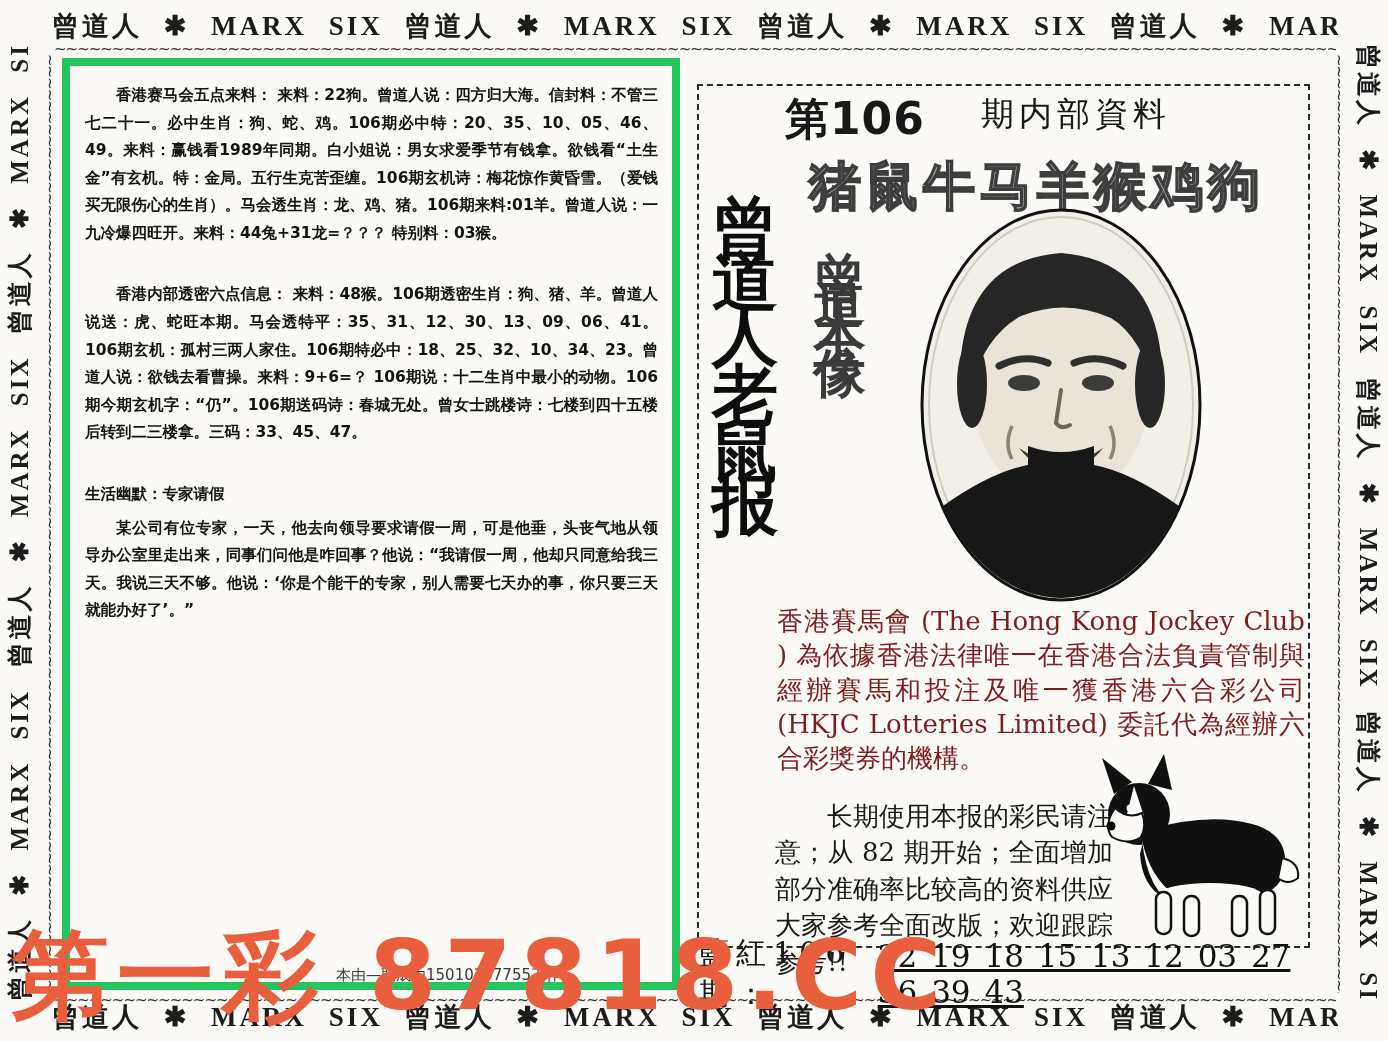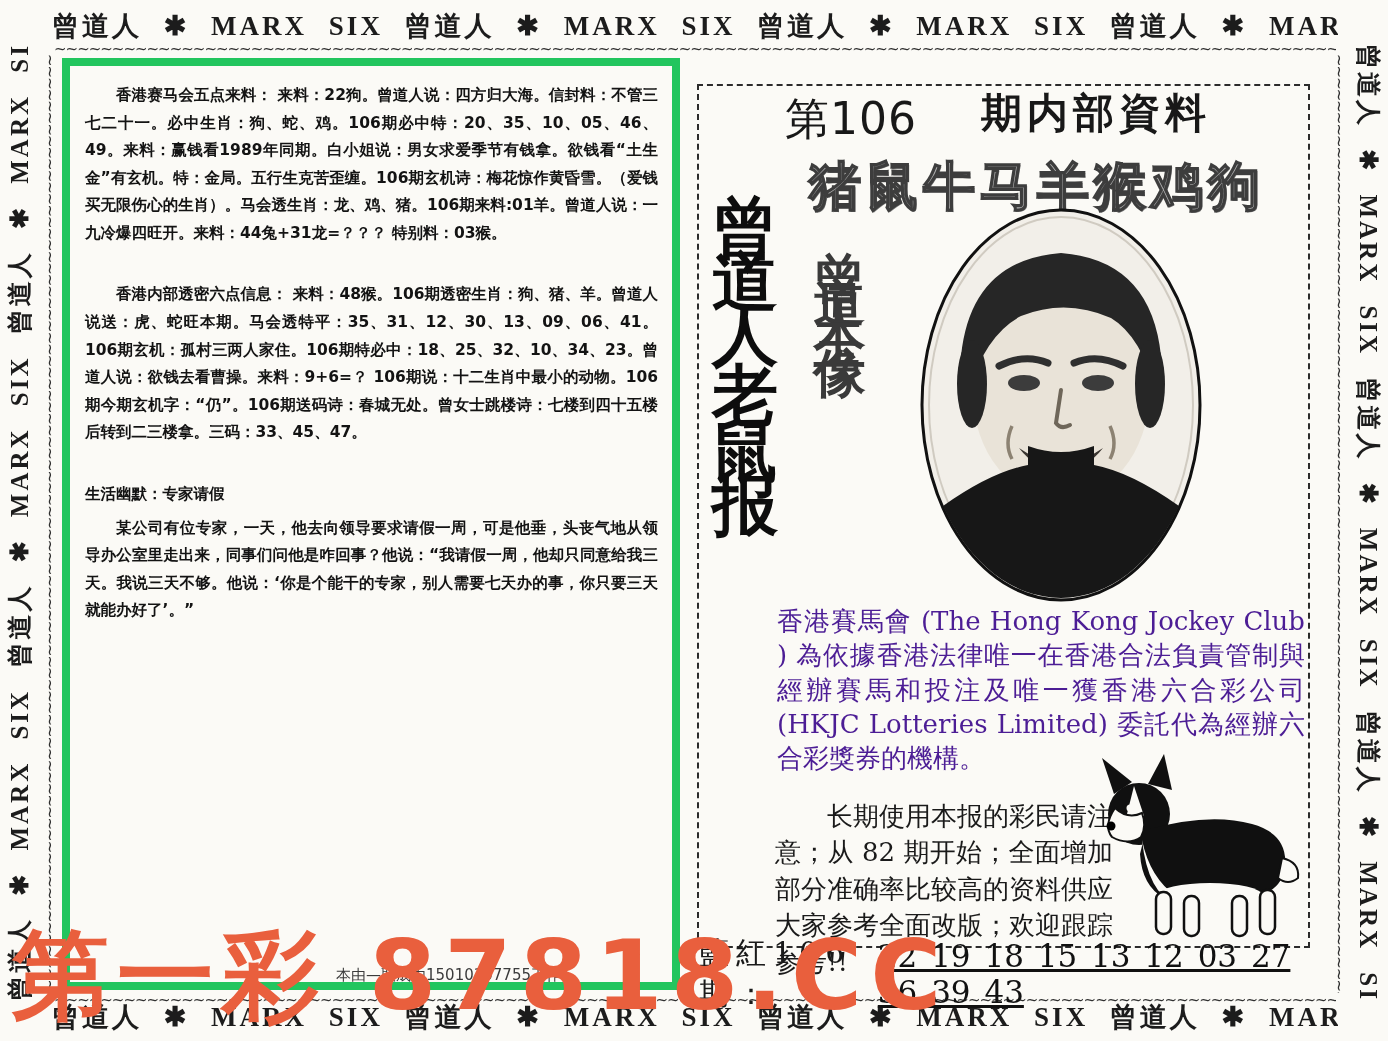--- a/index.html
+++ b/index.html
@@ -55,27 +55,27 @@
   .tips-box p.indent{text-indent:2em;}
   .tips-box p.joke-title{margin:0 0 6px 0;}
   
   .panel{
     position:absolute;left:697px;top:84px;width:613px;height:864px;
     border:2px dashed #2b2b2b;box-sizing:border-box;
     z-index:10;
   }
   .issue-no{
     position:absolute;left:86px;top:4px;
-    font-size:44px;font-weight:400;letter-spacing:1px;
+    font-size:44px;font-weight:700;letter-spacing:1px;
     font-family:"DejaVu Sans",sans-serif;
     text-align:right;
   }
   .issue-title{
-    position:absolute;left:282px;top:0;
-    font-size:41px;font-weight:700;letter-spacing:5px;
+    position:absolute;left:282px;top:6px;
+    font-size:33px;font-weight:400;letter-spacing:5px;
   }
   .zodiac{
     position:absolute;left:110px;top:66px;
     font-size:52px;font-weight:800;letter-spacing:5px;
     color:#b5b5b5;-webkit-text-stroke:1.6px #3d3d3d;
     text-shadow:1px 1px 0 #777;
   }
   .v-title{
     writing-mode:vertical-rl;text-orientation:upright;
     position:absolute;overflow:hidden;
@@ -86,21 +86,21 @@
     font-size:66px;font-weight:900;letter-spacing:56px;color:#0d0d0d;
   }
   .v-inner{
     left:106px;top:124px;height:400px;
     font-size:52px;font-weight:600;letter-spacing:24px;color:#3a3a3a;
   }
   .portrait{position:absolute;left:216px;top:118px;width:292px;height:402px;}
   .jockey{
     position:absolute;left:78px;top:518px;width:528px;
     font-family:"DejaVu Serif",serif;
-    font-size:26px;line-height:1.32;text-align:justify;color:#4c1d95;
+    font-size:26px;line-height:1.32;text-align:justify;color:#7f1d1d;
   }
   .notice{
     position:absolute;left:76px;top:700px;width:338px;
     font-family:"DejaVu Serif",serif;
     font-size:26px;line-height:1.40;text-align:justify;color:#1a1a1a;
     text-indent:2em;
     margin-top:12px;
   }
   .dog{position:absolute;right:6px;bottom:2px;width:218px;height:190px;}
   

